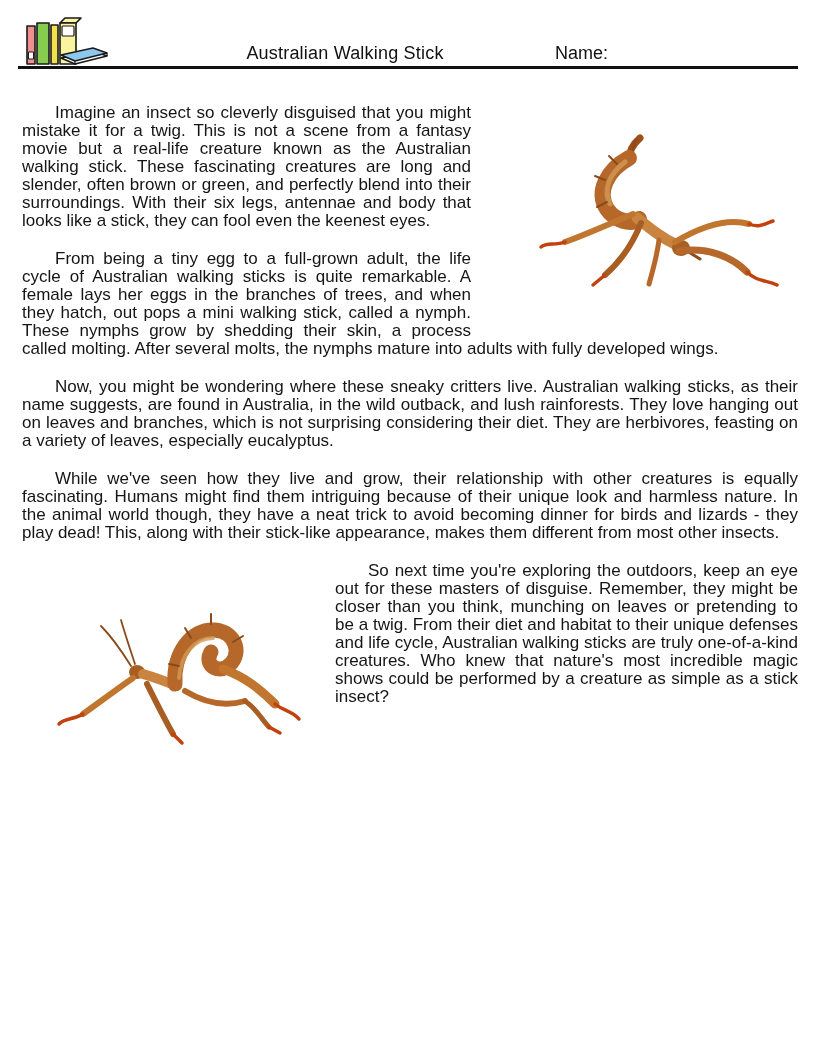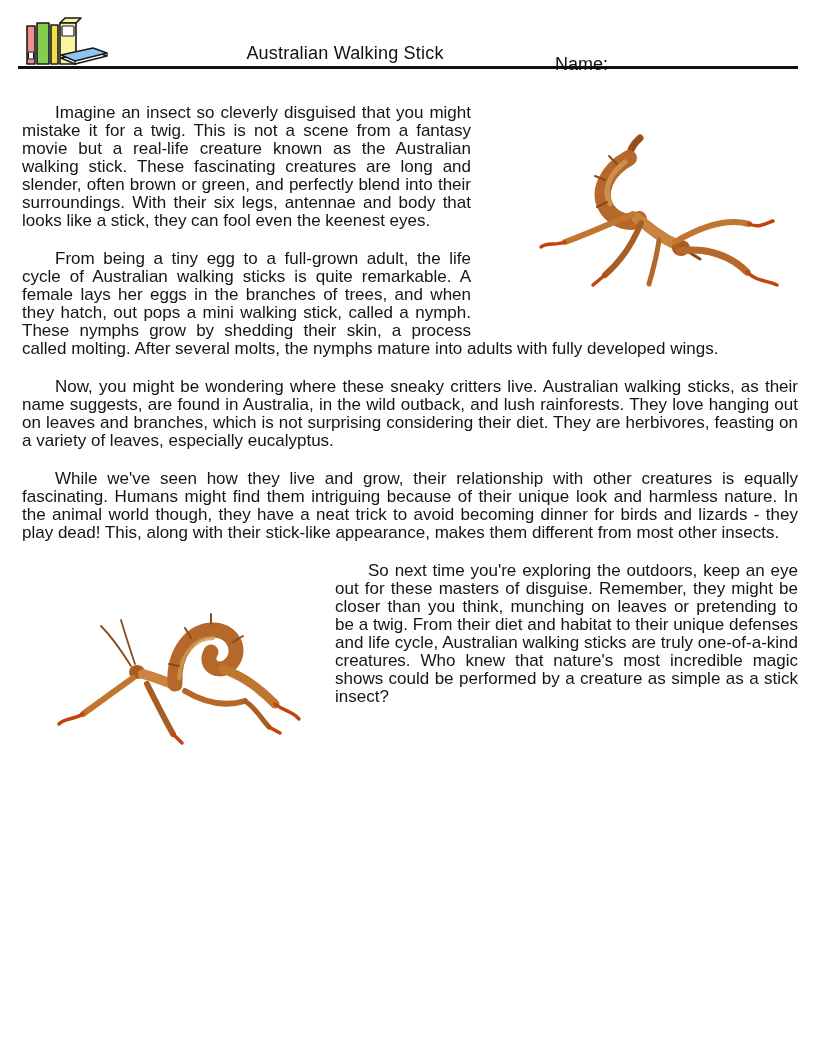--- a/index.html
+++ b/index.html
@@ -12,21 +12,21 @@
   
   .header {
     position:absolute; top:0; left:18px; right:18px; height:69px;
     border-bottom:3px solid #111;
   }
   .logo { position:absolute; left:3px; bottom:0; width:90px; height:57px; }
   .title {
     position:absolute; left:192px; top:43px; width:270px;
     text-align:center; font-size:18px; letter-spacing:0.2px; color:#111;
   }
-  .name-label { position:absolute; left:537px; top:43px; font-size:18px; color:#111;margin-top:11px; }
+  .name-label { position:absolute; left:537px; top:43px; font-size:18px; color:#111; }
   
   .content {
     position:absolute; top:104px; left:22px; width:776px;
     font-size:17px; line-height:18px; text-align:justify; color:#151515;
   }
   .content p { text-indent:33px; margin-bottom:20px; }
   .float-right { float:right; width:327px; height:232px; position:relative; }
   .float-left  { float:left;  width:313px; height:194px; position:relative; }
   .insect-top { position:absolute; left:66px; top:26px; }
   .insect-bottom { position:absolute; left:33px; top:30px; }

